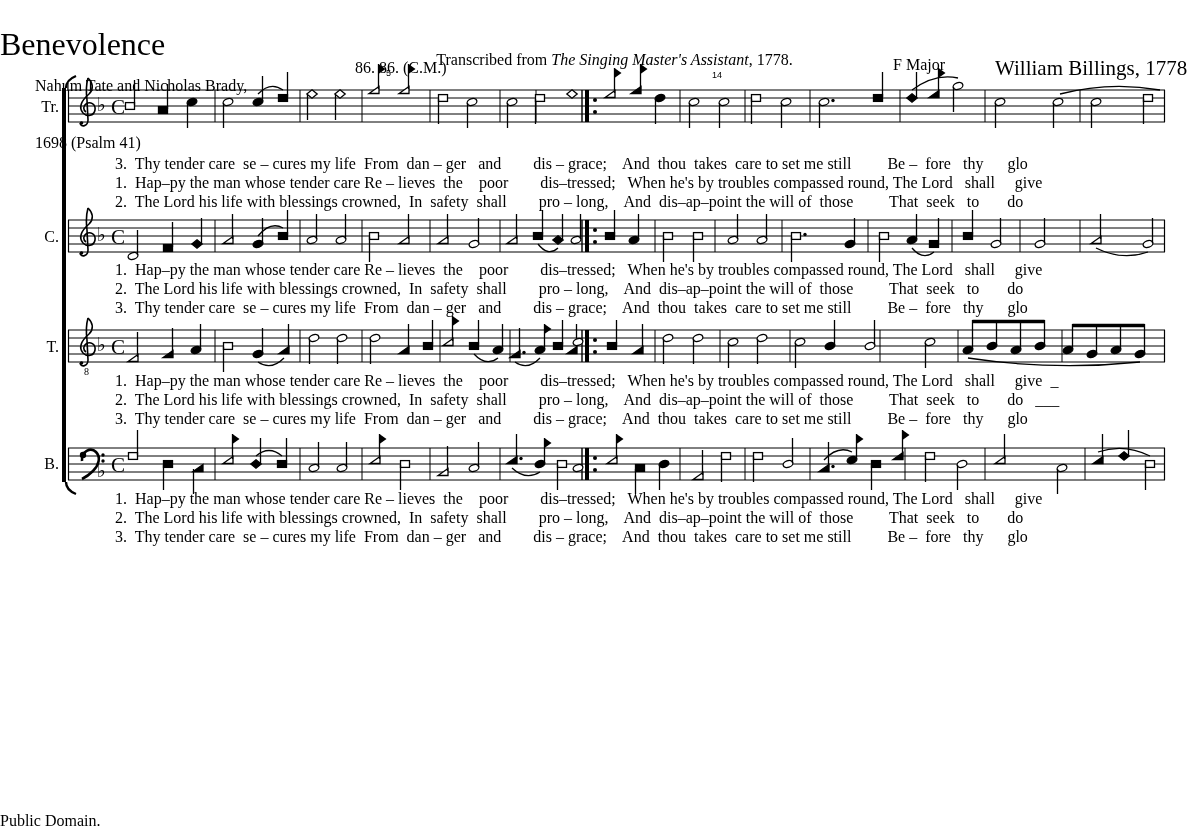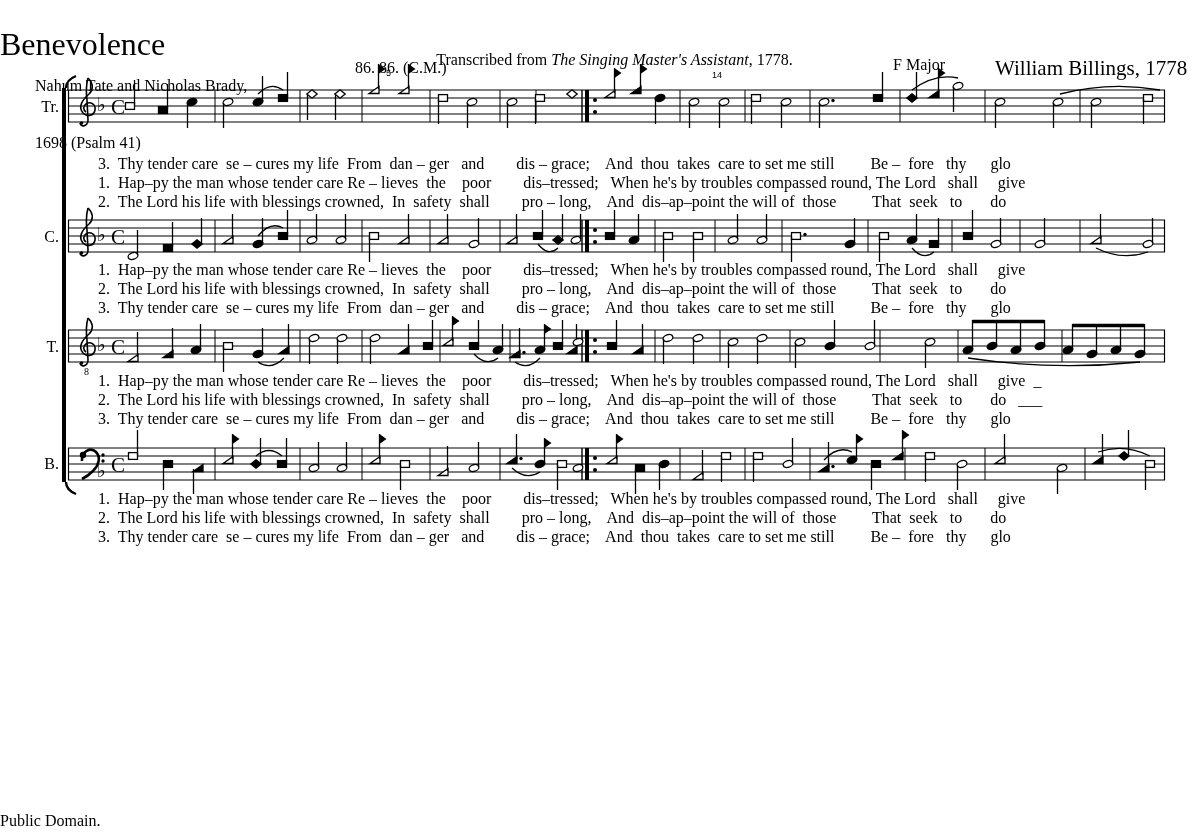--- a/index.html
+++ b/index.html
@@ -8,21 +8,21 @@
   .abs{position:absolute;white-space:pre;}
   .authors{left:35px;top:38px;font-size:16px;line-height:19px;}
   .title{left:0;right:0;top:26px;font-size:32px;}
   .subtitle{left:0;right:0;top:51px;text-align:center;font-size:16px;padding-left:29px;}
   .subtitle .src{font-style:italic;}
   .meter{left:355px;top:59px;font-size:16px;}
   .keysig{left:893px;top:56px;font-size:16px;}
   .composer{left:995px;top:56px;font-size:21px;}
   .mnum{font-size:9px;font-family:"Liberation Sans","DejaVu Sans",sans-serif;}
   .vlabel{width:34px;text-align:right;font-size:16px;}
-  .lyric{left:98px;font-size:16px;}
+  .lyric{left:115px;font-size:16px;}
   .footer{left:0;right:0;top:812px;text-align:left;font-size:16px;}
   svg{position:absolute;left:0;top:0;}
 </style>
 </head>
 <body>
 
 <div class="page">
 
   <div class="abs authors">
     <div>Nahum Tate and Nicholas Brady,</div>

